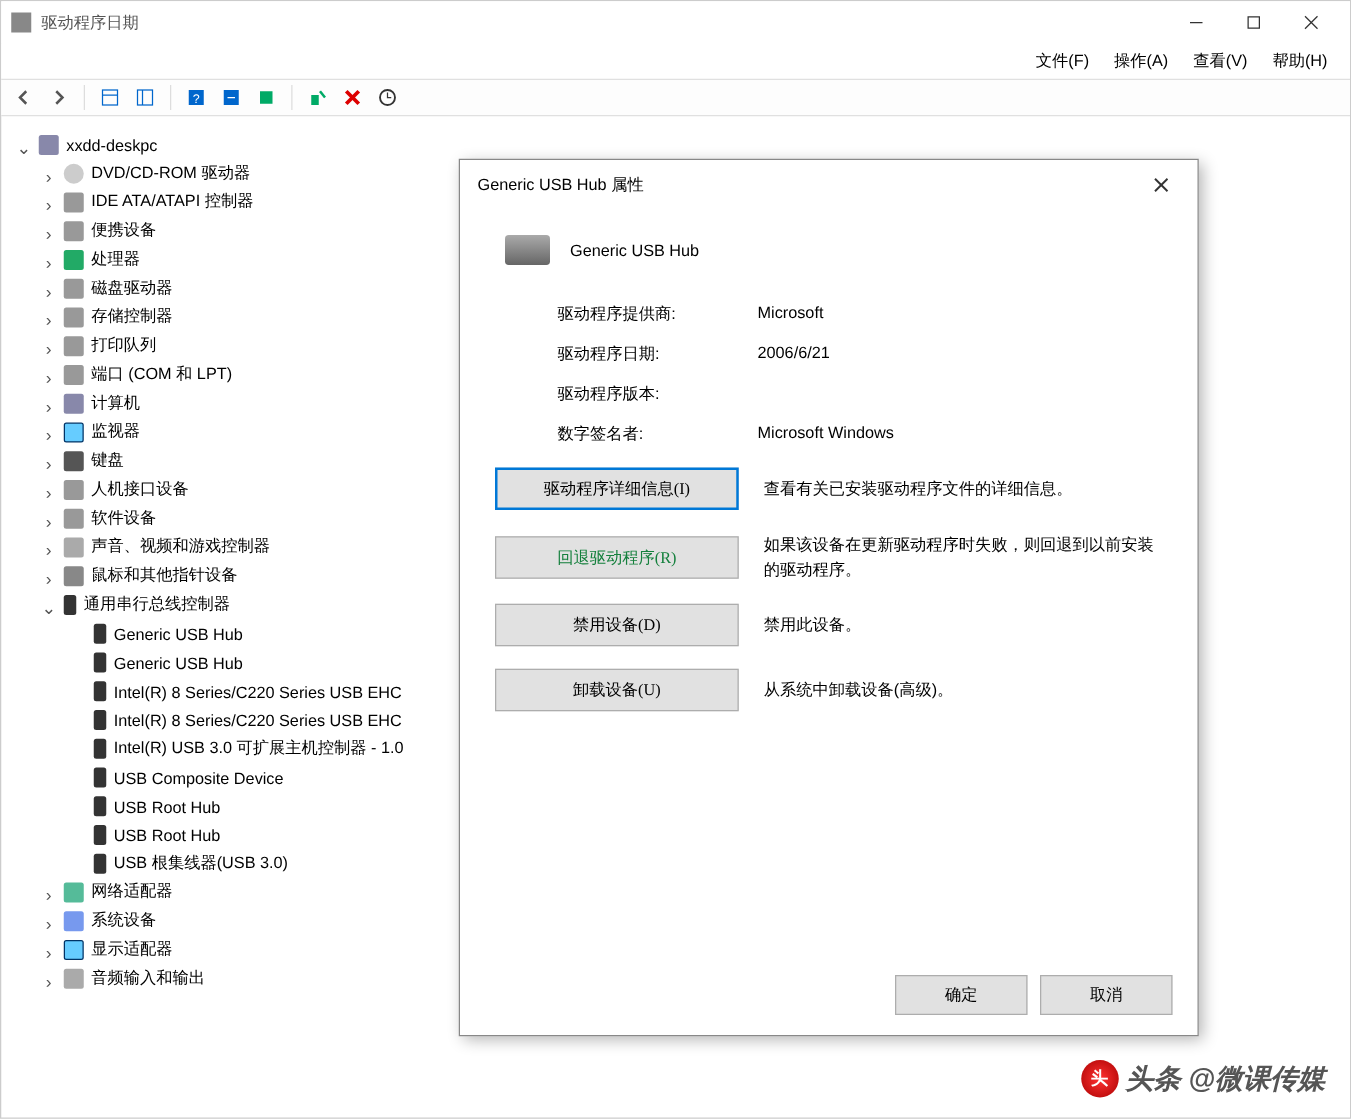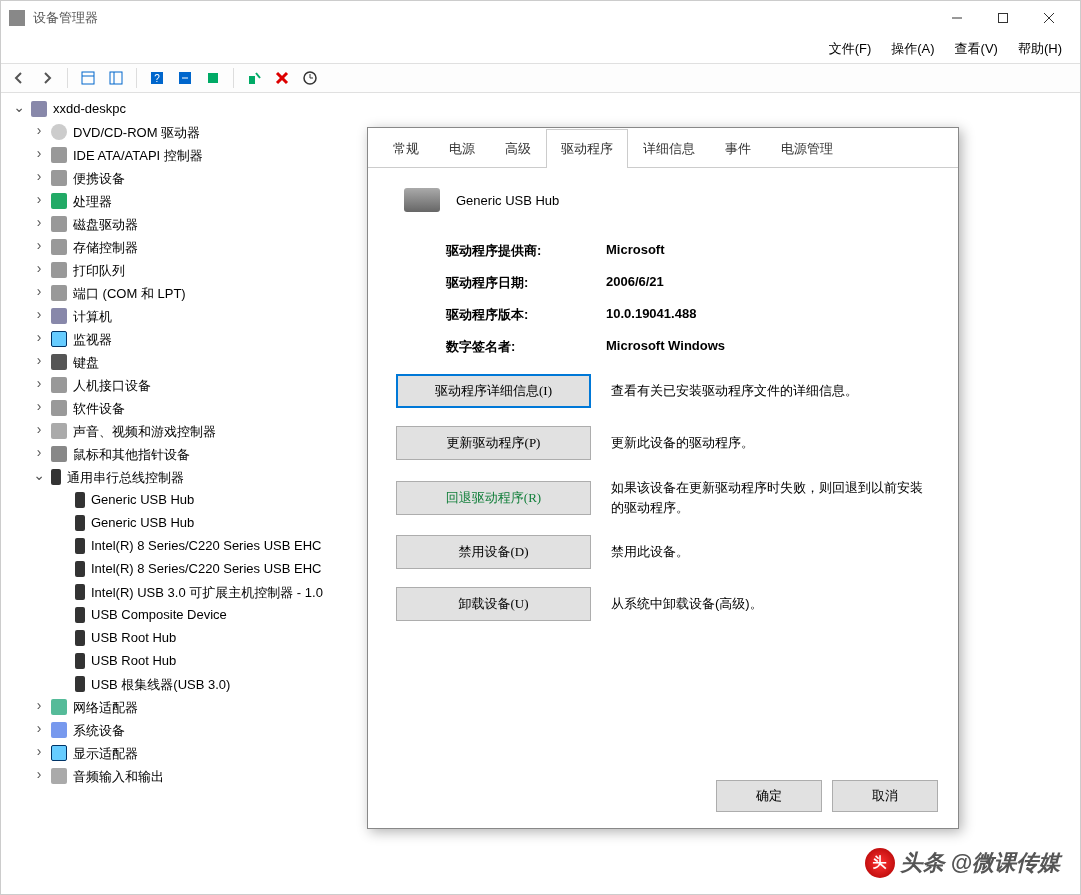--- a/index.html
+++ b/index.html
@@ -15,21 +15,21 @@
 .window-btn svg { width: 12px; height: 12px; }
 
 .menu-bar { height: 28px; display: flex; align-items: center; padding: 0 8px; background: #fff; justify-content: flex-end; }
 .menu-item { padding: 4px 10px; cursor: default; }
 
 .toolbar { height: 30px; display: flex; align-items: center; padding: 2px 6px; border-top: 1px solid #e0e0e0; border-bottom: 1px solid #e0e0e0; gap: 4px; background: #fdfdfd; }
 .tool-btn { width: 24px; height: 24px; display: flex; align-items: center; justify-content: center; }
 .tool-sep { width: 1px; height: 20px; background: #ddd; margin: 0 4px; }
 
 .tree { padding: 8px 12px; overflow: auto; height: 800px; }
-.tree-node { display: flex; align-items: flex-start; height: 23px; gap: 6px; white-space: nowrap; }
+.tree-node { display: flex; align-items: flex-end; height: 23px; gap: 6px; white-space: nowrap; }
 .chevron { width: 12px; height: 12px; display: flex; align-items: center; justify-content: center; color: #555; }
 .chevron::before { content: "›"; font-size: 14px; }
 .chevron.open::before { content: "⌄"; }
 .indent-1 { padding-left: 20px; }
 .indent-2 { padding-left: 44px; }
 .node-icon { width: 16px; height: 16px; display: inline-block; background: #7aa; border-radius: 2px; flex-shrink: 0; }
 .node-icon.pc { background: #88a; }
 .node-icon.disc { background: #ccc; border-radius: 50%; }
 .node-icon.hdd { background: #999; }
 .node-icon.chip { background: #2a6; }
@@ -45,42 +45,42 @@
 .dialog { position: absolute; left: 366px; top: 126px; width: 592px; height: 702px; background: #fff; border: 1px solid #888; box-shadow: 3px 3px 12px rgba(0,0,0,0.3); }
 .dialog-title { height: 40px; display: flex; align-items: center; padding: 0 14px; }
 .dialog-title span { flex: 1; font-size: 13px; }
 .dialog-close { width: 30px; height: 30px; display: flex; align-items: center; justify-content: center; }
 .tabs { display: flex; padding: 0 10px; border-bottom: 1px solid #ccc; }
 .tab { padding: 10px 14px; font-size: 13px; color: #333; border: 1px solid transparent; border-bottom: none; position: relative; top: 1px; }
 .tab.active { border-color: #ccc; background: #fff; }
 .dialog-body { padding: 20px 28px; }
 .device-header { display: flex; align-items: center; gap: 16px; margin-bottom: 30px; padding-left: 8px; }
 .usb-icon { width: 36px; height: 24px; background: linear-gradient(#aaa, #666); border-radius: 3px; }
-.info-row { display: flex; margin-bottom: 14px; padding-left: 50px; font-weight: bold; }
+.info-row { display: flex; margin-bottom: 14px; padding-left: 50px; }
 .info-label { width: 160px; }
 .info-value { flex: 1; }
 .action-row { display: flex; align-items: center; gap: 20px; margin-top: 18px; }
 .action-btn { width: 195px; height: 34px; background: #e1e1e1; border: 1px solid #adadad; display: flex; align-items: center; justify-content: center; font-size: 13px; font-family: Liberation Serif, serif; }
 .action-btn.focused { border: 2px solid #0078d7; }
 .action-btn.disabled { color: #15803d; }
 .action-desc { flex: 1; font-size: 13px; line-height: 1.5; }
 .dialog-footer { position: absolute; bottom: 16px; right: 20px; display: flex; gap: 10px; }
 .footer-btn { width: 106px; height: 32px; background: #e1e1e1; border: 1px solid #adadad; display: flex; align-items: center; justify-content: center; }
 
 .watermark { position: absolute; bottom: 16px; right: 20px; font-size: 22px; color: #555; display: flex; align-items: center; gap: 6px; font-style: italic; font-weight: bold; }
 .watermark .wm-icon { width: 30px; height: 30px; border-radius: 50%; background: radial-gradient(#f33,#a00); display: flex; align-items: center; justify-content: center; color: #fff; font-size: 14px; font-style: normal; }
 </style>
 </head>
 <body>
 
 <div class="main-window">
 
   <div class="title-bar">
     <span class="app-icon"></span>
-    <span class="title">设备管理器</span>
+    <span class="title">驱动程序日期</span>
     <div class="window-buttons">
       <div class="window-btn">
           <svg viewBox="0 0 12 12">
             <line x1="1" y1="6" x2="11" y2="6" stroke="#333" stroke-width="1"></line>
           </svg>
         </div>
       <div class="window-btn">
           <svg viewBox="0 0 12 12">
             <rect x="1.5" y="1.5" width="9" height="9" fill="none" stroke="#333" stroke-width="1"></rect>
           </svg>
@@ -313,58 +313,53 @@
         </div>
         <div class="tree-node indent-1">
           <span class="chevron "></span>
           <span class="node-icon audio"></span>
           <span>音频输入和输出</span>
         </div>
       </div>
   </div>
 
   <div class="dialog">
-    <div class="tabs">
-      <div class="tab">常规</div>
-      <div class="tab">电源</div>
-      <div class="tab">高级</div>
-      <div class="tab active">驱动程序</div>
-      <div class="tab">详细信息</div>
-      <div class="tab">事件</div>
-      <div class="tab">电源管理</div>
+    <div class="dialog-title">
+      <span>Generic USB Hub 属性</span>
+      <div class="dialog-close">
+          <svg width="12" height="12" viewBox="0 0 12 12">
+            <line x1="1" y1="1" x2="11" y2="11" stroke="#333" stroke-width="1.5"></line>
+            <line x1="11" y1="1" x2="1" y2="11" stroke="#333" stroke-width="1.5"></line>
+          </svg>
+        </div>
     </div>
     <div class="dialog-body">
       <div class="device-header">
         <span class="usb-icon"></span>
         <span>Generic USB Hub</span>
       </div>
       <div class="info-row">
         <span class="info-label">驱动程序提供商:</span>
         <span class="info-value">Microsoft</span>
       </div>
       <div class="info-row">
         <span class="info-label">驱动程序日期:</span>
         <span class="info-value">2006/6/21</span>
       </div>
       <div class="info-row">
         <span class="info-label">驱动程序版本:</span>
-        <span class="info-value">10.0.19041.488</span>
       </div>
       <div class="info-row">
         <span class="info-label">数字签名者:</span>
         <span class="info-value">Microsoft Windows</span>
       </div>
 
       <div class="action-row">
         <div class="action-btn focused">驱动程序详细信息(I)</div>
         <div class="action-desc">查看有关已安装驱动程序文件的详细信息。</div>
-      </div>
-      <div class="action-row">
-        <div class="action-btn">更新驱动程序(P)</div>
-        <div class="action-desc">更新此设备的驱动程序。</div>
       </div>
       <div class="action-row">
         <div class="action-btn disabled">回退驱动程序(R)</div>
         <div class="action-desc">如果该设备在更新驱动程序时失败，则回退到以前安装的驱动程序。</div>
       </div>
       <div class="action-row">
         <div class="action-btn">禁用设备(D)</div>
         <div class="action-desc">禁用此设备。</div>
       </div>
       <div class="action-row">

